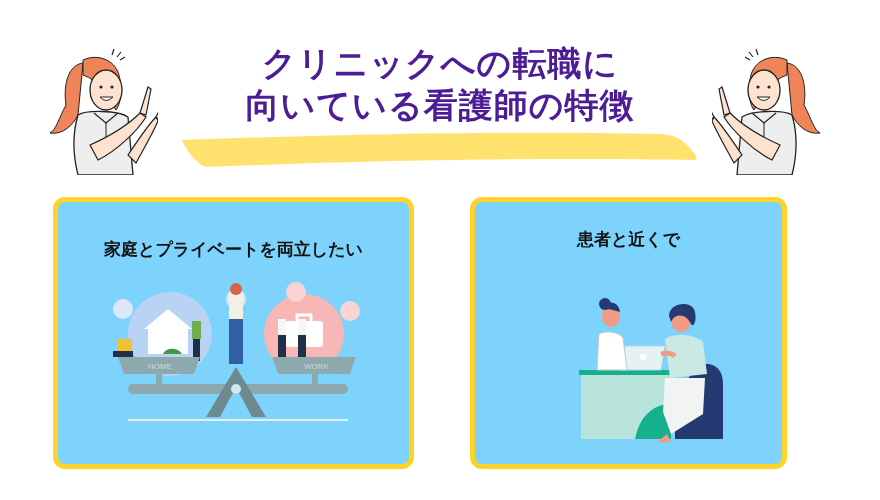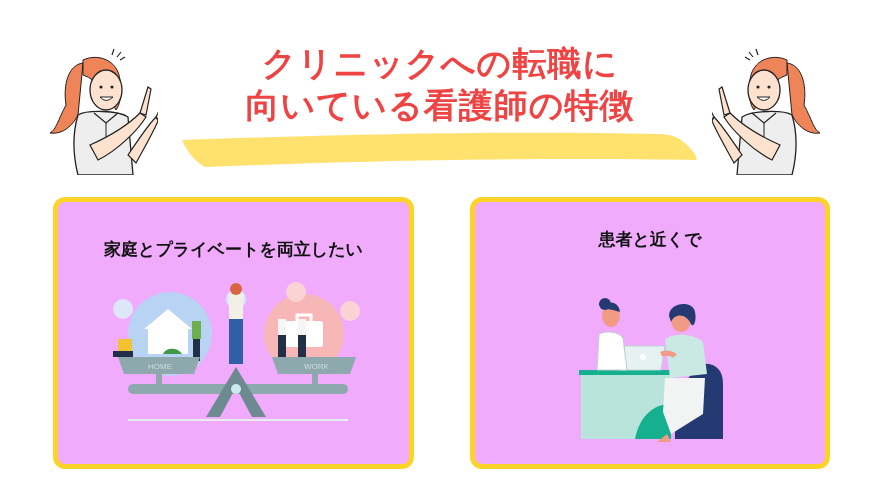--- a/index.html
+++ b/index.html
@@ -1,24 +1,24 @@
 <!DOCTYPE html>
 <html><head>
 <meta charset="utf-8">
 <style>
   html, body { margin:0; padding:0; background:#ffffff; }
   body { width:880px; height:500px; position:relative; overflow:hidden;
          font-family:"DejaVu Sans", "Liberation Sans", sans-serif; }
   .abs { position:absolute; }
   .title { left:150px; top:42px; width:580px; text-align:center; font-weight:bold;
-           font-size:34px; line-height:42px; color:#ef4444; letter-spacing:1px; z-index:2; }
+           font-size:34px; line-height:42px; color:#4c1d95; letter-spacing:1px; z-index:2; }
   .title div { white-space:nowrap; }
   .stroke { left:180px; top:130px; width:520px; height:38px; z-index:1; }
   .person { z-index:1; }
-  .card { border:5px solid #FDD32A; border-radius:12px; background:#f0abfc; box-sizing:border-box; }
+  .card { border:5px solid #FDD32A; border-radius:12px; background:#7dd3fc; box-sizing:border-box; }
   .card-title { position:absolute; left:0; right:0; text-align:center; font-weight:bold;
                 font-size:17px; line-height:22px; color:#111; white-space:nowrap; }
 </style>
 </head>
 <body>
 
 <div class="abs person" style="left:28px;top:25px;width:130px;height:150px;">
   <svg width="130" height="150" viewBox="0 0 130 150">
     <path d="M55 38 C40 40 35 60 38 80 C30 95 28 105 22 108 C35 110 45 100 50 90 Z" fill="#EE8458" stroke="#222" stroke-width="1"></path>
     <path d="M55 35 C70 28 90 35 92 55 C94 70 92 80 88 85 C80 70 70 55 55 50 Z" fill="#EE8458" stroke="#222" stroke-width="1"></path>
@@ -101,21 +101,21 @@
       <rect x="48" y="95" width="6" height="12" fill="#8DA9AE"></rect>
       <rect x="204" y="95" width="6" height="12" fill="#8DA9AE"></rect>
       <rect x="20" y="105" width="220" height="10" rx="5" fill="#8DA9AE"></rect>
       <path d="M128 88 L98 138 L112 138 L128 108 L144 138 L158 138 Z" fill="#6C8A90"></path>
       <circle cx="128" cy="110" r="5" fill="#CDE8EE"></circle>
       <rect x="20" y="140" width="220" height="2" fill="#E6EEF0"></rect>
     </svg>
   </div>
 </div>
 
-<div class="abs card" style="left:470px;top:197px;width:360px;height:272px;">
+<div class="abs card" style="left:470px;top:197px;width:317px;height:272px;">
   <div class="card-title" style="top:26px;">患者と近くで</div>
   <div class="abs" style="left:100px;top:92px;width:160px;height:150px;">
     <svg width="160" height="150" viewBox="0 0 160 150">
       <path d="M125 70 C140 68 148 75 148 90 L148 145 L100 145 L100 100 Z" fill="#253A73"></path>
       <rect x="6" y="80" width="90" height="65" fill="#B9E4DC"></rect>
       <rect x="4" y="76" width="94" height="5" fill="#15B08E"></rect>
       <path d="M60 145 C65 120 80 110 96 110 L96 145 Z" fill="#15B08E"></path>
       <path d="M50 52 L90 52 L86 76 L45 76 Z" fill="#E6F2F2" stroke="#B9D4D6" stroke-width="1"></path>
       <circle cx="68" cy="63" r="3" fill="#fff"></circle>
       <path d="M24 40 C32 36 44 38 48 44 L52 76 L22 76 Z" fill="#FFFFFF" stroke="#C0CCD0" stroke-width="1"></path>

